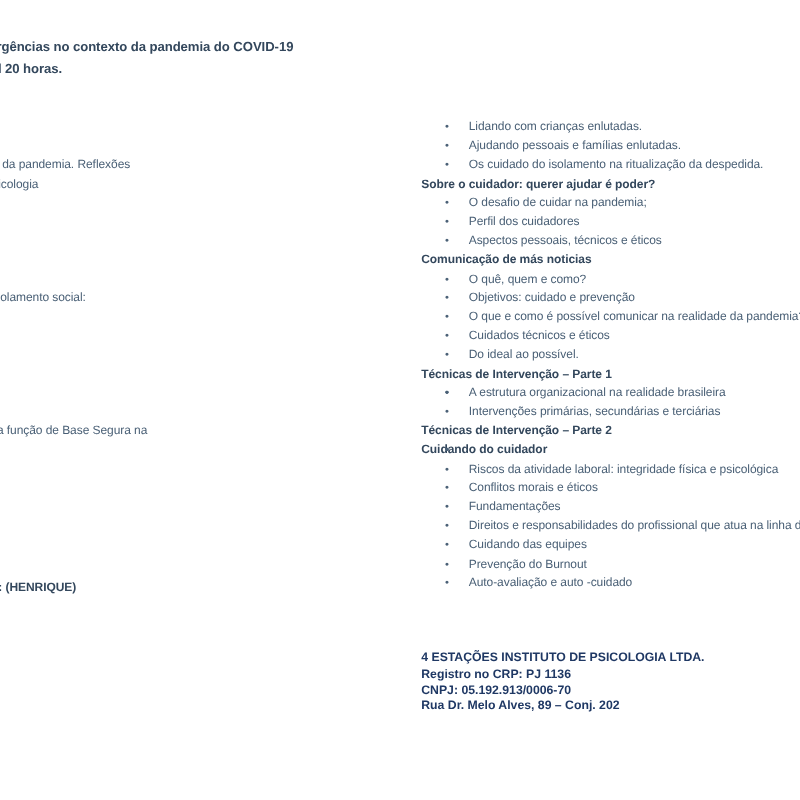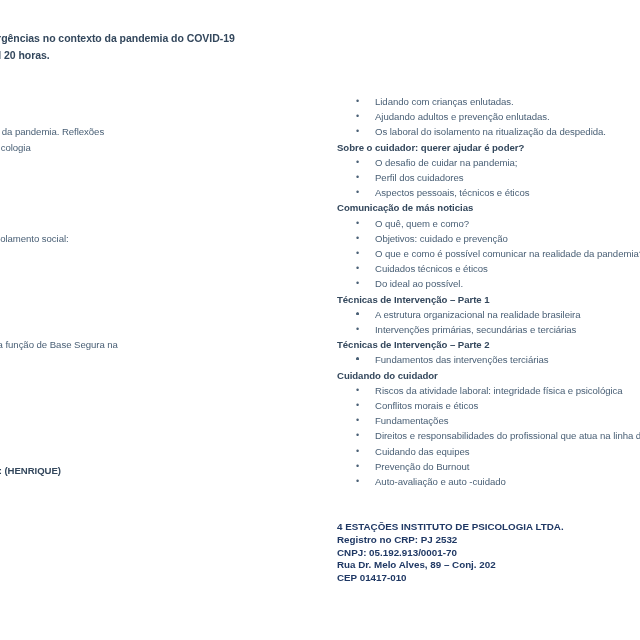--- a/index.html
+++ b/index.html
@@ -157,61 +157,60 @@
       <div class="bullet-row" style="padding-left: 0px;">;</div>
       <div class="bullet-row" style="padding-left: 0px;">&nbsp;</div>
       <div class="bullet-row" style="padding-left: 0px;">amento</div>
       <div class="sect-head">emia:</div>
       <div class="bullet-row" style="padding-left: 0px;">os e concretos;</div>
       <div class="bullet-row" style="padding-left: 0px;">ferentes níveis de intervenção.</div>
     </div>
 
   <div class="col col-right">
       <div class="bullet-row"><span class="dot">•</span><span>Lidando com crianças enlutadas.</span></div>
-      <div class="bullet-row"><span class="dot">•</span><span>Ajudando adultos e prevenção enlutadas.</span></div>
-      <div class="bullet-row"><span class="dot">•</span><span>Os laboral do isolamento na ritualização da despedida.</span></div>
+      <div class="bullet-row"><span class="dot">•</span><span>Ajudando pessoais e famílias enlutadas.</span></div>
+      <div class="bullet-row"><span class="dot">•</span><span>Os cuidado do isolamento na ritualização da despedida.</span></div>
       <div class="sect-head">Sobre o cuidador: querer ajudar é poder?</div>
       <div class="bullet-row"><span class="dot">•</span><span>O desafio de cuidar na pandemia;</span></div>
       <div class="bullet-row"><span class="dot">•</span><span>Perfil dos cuidadores</span></div>
       <div class="bullet-row"><span class="dot">•</span><span>Aspectos pessoais, técnicos e éticos</span></div>
       <div class="sect-head">Comunicação de más noticias</div>
       <div class="bullet-row"><span class="dot">•</span><span>O quê, quem e como?</span></div>
       <div class="bullet-row"><span class="dot">•</span><span>Objetivos: cuidado e prevenção</span></div>
       <div class="bullet-row"><span class="dot">•</span><span>O que e como é possível comunicar na realidade da pandemia?</span></div>
       <div class="bullet-row"><span class="dot">•</span><span>Cuidados técnicos e éticos</span></div>
       <div class="bullet-row"><span class="dot">•</span><span>Do ideal ao possível.</span></div>
       <div class="sect-head">Técnicas de Intervenção – Parte 1</div>
       <div class="bullet-row"><span class="dot">•</span></div>
       <div class="bullet-row"><span class="dot">•</span></div>
       <div class="bullet-row"><span class="dot">•</span><span>A estrutura organizacional na realidade brasileira</span></div>
       <div class="bullet-row"><span class="dot">•</span><span>Intervenções primárias, secundárias e terciárias</span></div>
       <div class="sect-head">Técnicas de Intervenção – Parte 2</div>
       <div class="bullet-row"><span class="dot">•</span></div>
       <div class="bullet-row"><span class="dot">•</span></div>
       <div class="bullet-row"><span class="dot">•</span></div>
-      <div class="bullet-row"><span class="dot">•</span><span>Fundamentos das intervenções terciárias</span></div>
+      <div class="bullet-row"><span class="dot">•</span></div>
       <div class="sect-head">Cuidando do cuidador</div>
       <div class="bullet-row"><span class="dot">•</span><span>Riscos da atividade laboral: integridade física e psicológica</span></div>
       <div class="bullet-row"><span class="dot">•</span><span>Conflitos morais e éticos</span></div>
       <div class="bullet-row"><span class="dot">•</span><span>Fundamentações</span></div>
       <div class="bullet-row"><span class="dot">•</span><span>Direitos e responsabilidades do profissional que atua na linha de fr</span></div>
       <div class="bullet-row"><span class="dot">•</span><span>Cuidando das equipes</span></div>
       <div class="bullet-row"><span class="dot">•</span><span>Prevenção do Burnout</span></div>
       <div class="bullet-row"><span class="dot">•</span><span>Auto-avaliação e auto -cuidado</span></div>
     </div>
 
   <div class="footer-left">
       <div class="fline">rown, CRP 06/48701-7</div>
       <div class="fline">RP 06/53780-3</div>
       <div class="fline">RP 06/73284</div>
       <div class="fline">Braz, CRP 06/100038</div>
       <div class="fline">ves Ribeiro CRM 146.303</div>
     </div>
 
   <div class="footer-right">
       <div class="fline">4 ESTAÇÕES INSTITUTO DE PSICOLOGIA LTDA.</div>
-      <div class="fline">Registro no CRP: PJ 2532</div>
-      <div class="fline">CNPJ: 05.192.913/0001-70</div>
+      <div class="fline">Registro no CRP: PJ 1136</div>
+      <div class="fline">CNPJ: 05.192.913/0006-70</div>
       <div class="fline">Rua Dr. Melo Alves, 89 – Conj. 202</div>
-      <div class="fline">CEP 01417-010</div>
     </div>
 
 </div>
 
 </body></html>

